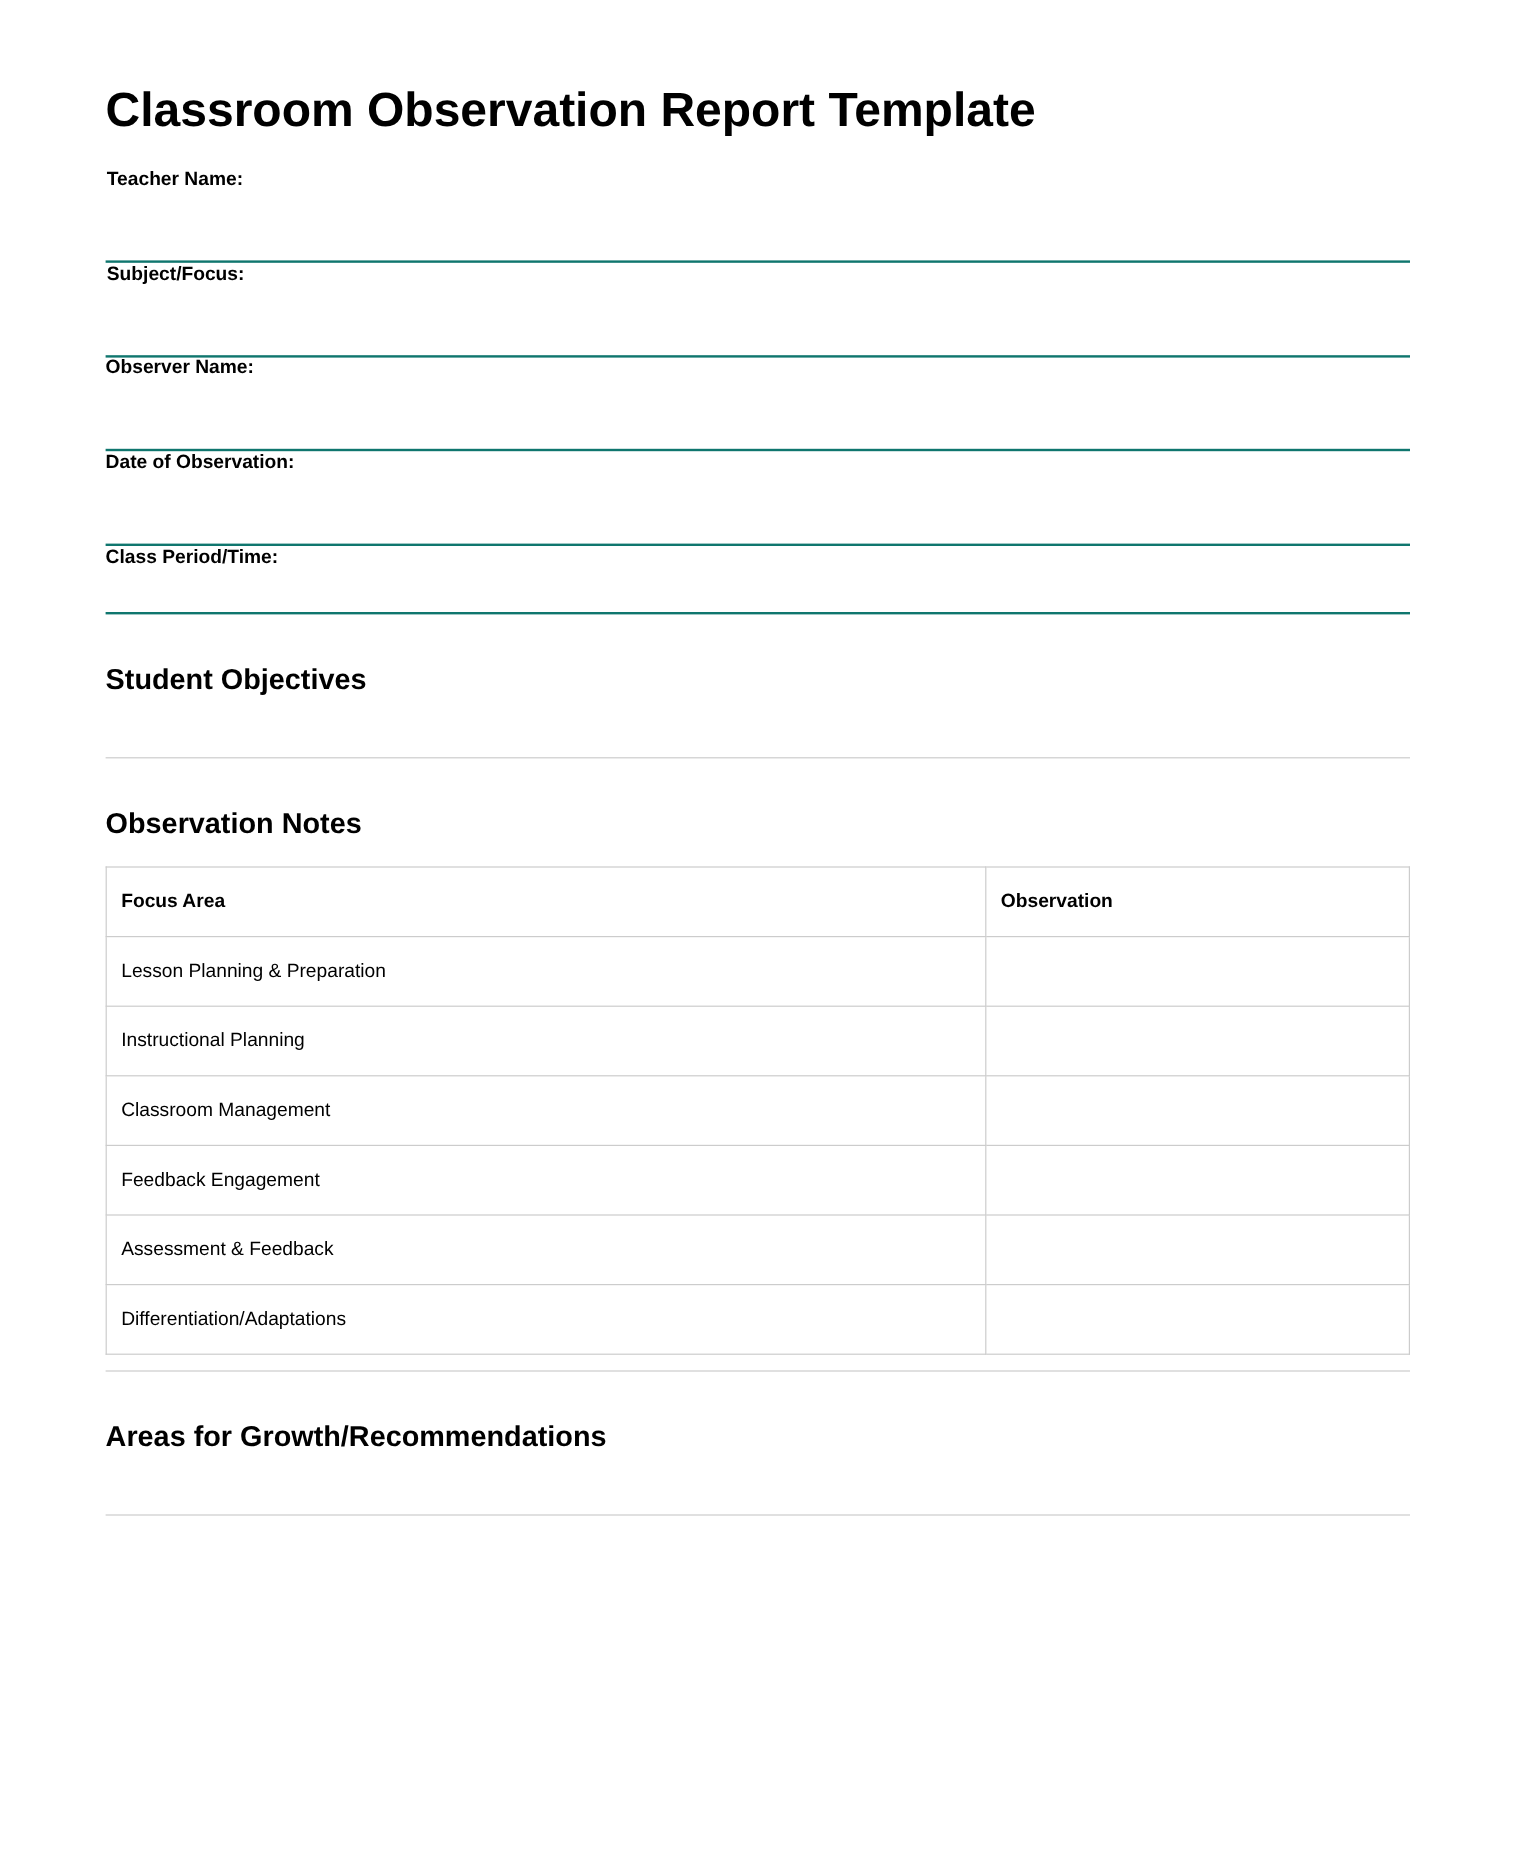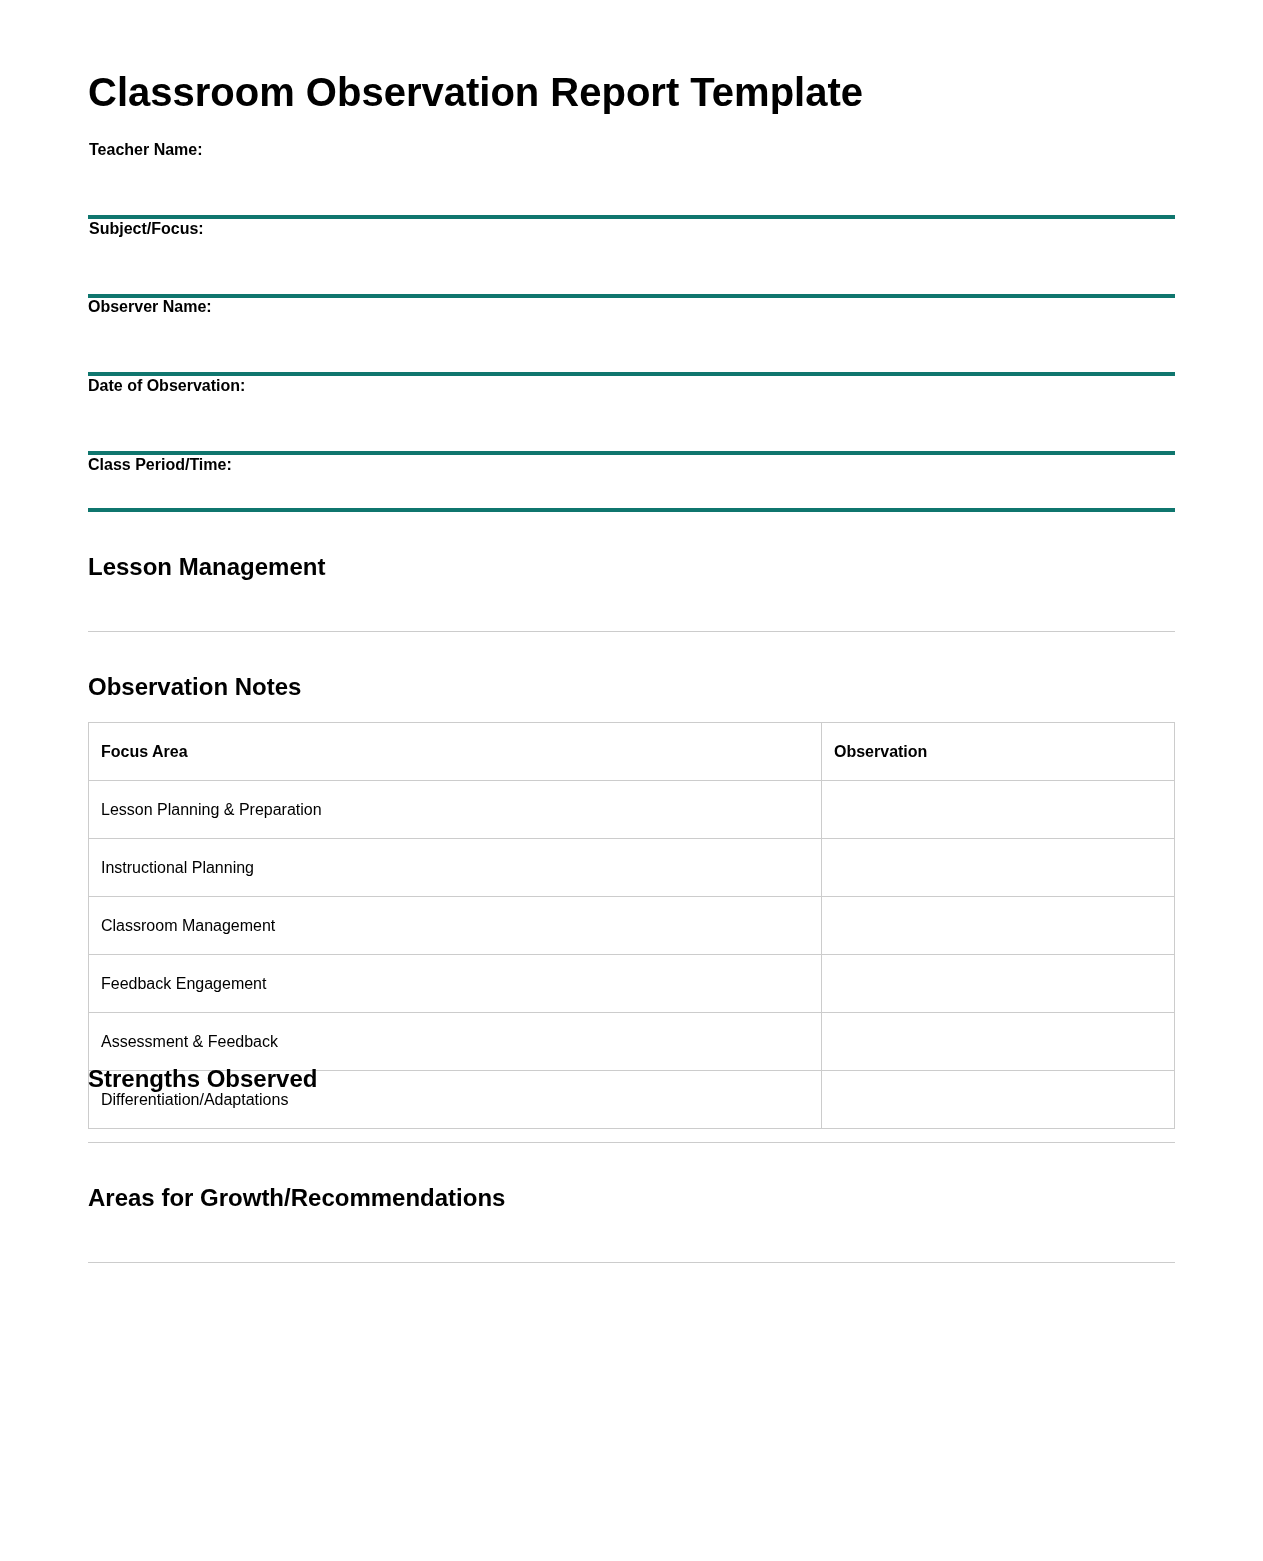--- a/index.html
+++ b/index.html
@@ -7,21 +7,21 @@
     width: 1263px; height: 1561px; position: relative;
     font-family: "Liberation Sans", sans-serif; color: #000;
   }
   .page { position: absolute; left: 88px; top: 0; width: 1087px; }
   .title {
     position: absolute; left: 0; top: 72px; margin: 0;
     font-size: 40px; font-weight: bold; line-height: 40px; white-space: nowrap;
   }
   .field {
     position: absolute; left: 0; width: 1087px; height: 79px;
-    border-bottom: 4px solid #0f766e; box-sizing: border-box;
+    border-bottom: 2px solid #0f766e; box-sizing: border-box;
   }
   .field-label {
     position: absolute; left: 1px; top: 0; font-size: 16px; font-weight: bold; line-height: 20px;
   }
   .field-value {
     position: absolute; left: 0; top: 24px; width: 1087px; height: 40px;
   }
   .section {
     position: absolute; left: 0; width: 1087px; box-sizing: border-box;
   }
@@ -67,21 +67,21 @@
     <div class="field-label" style="left:0;">Date of Observation:</div>
     <div class="field-value"></div>
   </div>
 
   <div class="field" style="top:455px; height:57px;">
     <div class="field-label" style="left:0;">Class Period/Time:</div>
     <div class="field-value" style="height:28px;"></div>
   </div>
 
   <div class="section lined" style="top:552px; height:80px;">
-    <h2>Lesson Management</h2>
+    <h2>Student Objectives</h2>
     <div class="section-body"></div>
   </div>
 
   <div class="section" style="top:672px;">
     <h2>Observation Notes</h2>
   </div>
 
   <table class="notes">
     <thead>
       <tr>
@@ -111,21 +111,20 @@
         <td></td>
       </tr>
       <tr>
         <td class="c1">Differentiation/Adaptations</td>
         <td></td>
       </tr>
     </tbody>
   </table>
 
   <div class="section lined" style="top:1064px; height:79px;">
-    <h2>Strengths Observed</h2>
     <div class="section-body"></div>
   </div>
 
   <div class="section lined" style="top:1183px; height:80px;">
     <h2>Areas for Growth/Recommendations</h2>
     <div class="section-body"></div>
   </div>
 
 </div>
 

